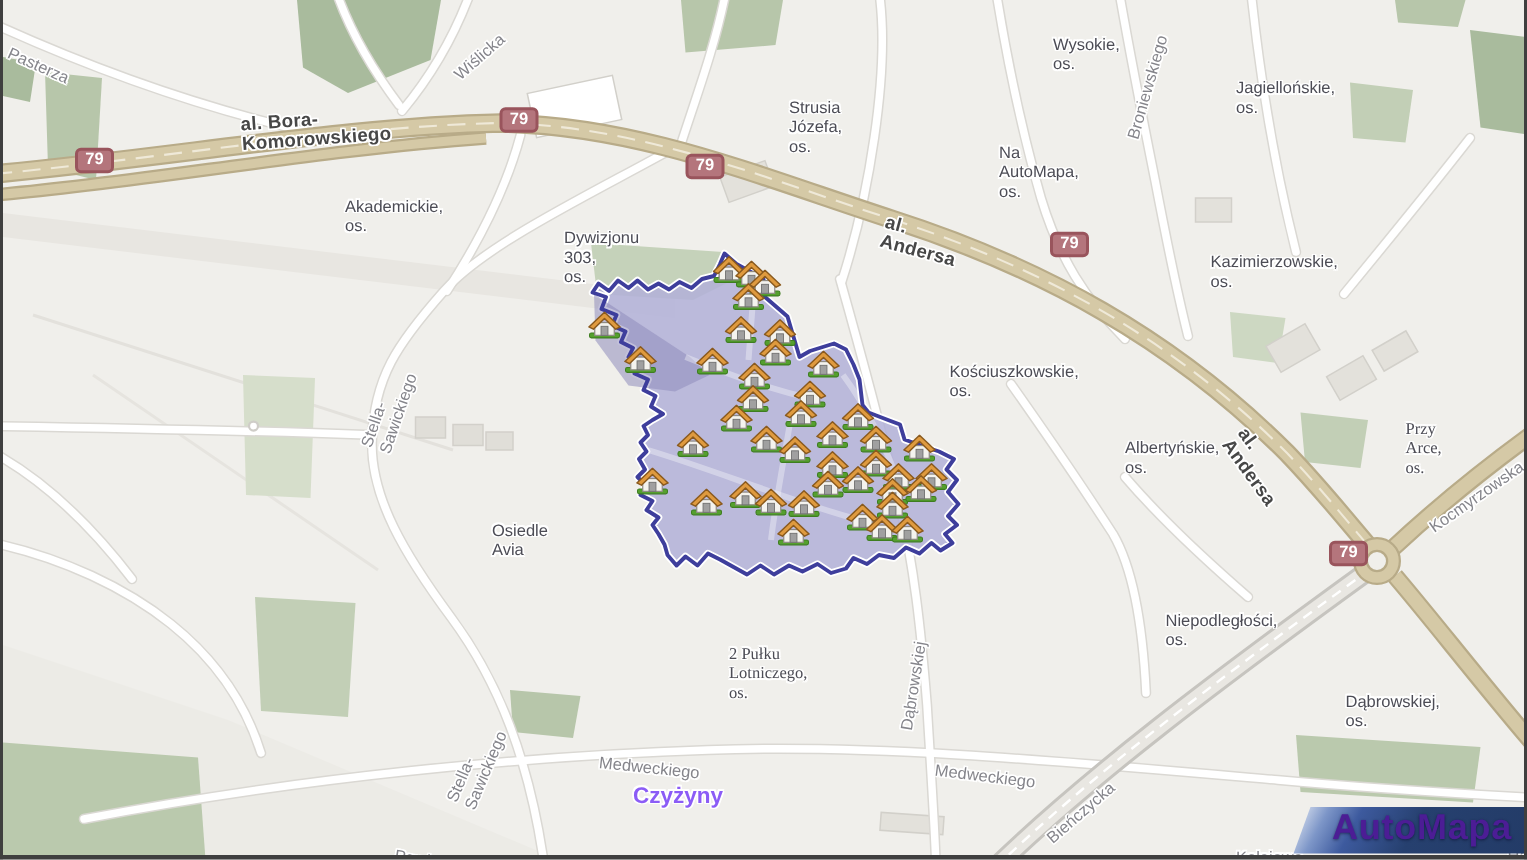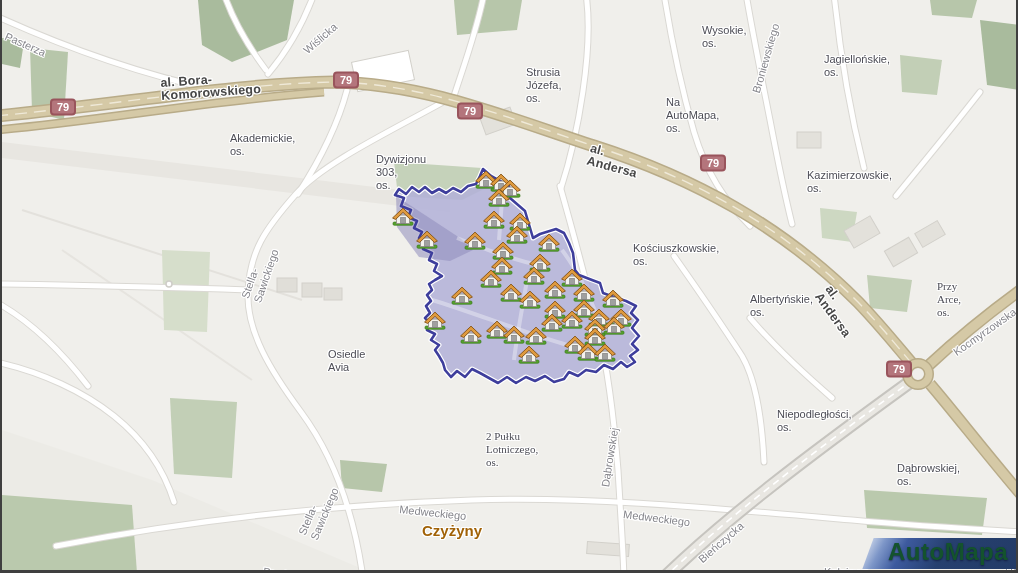--- a/index.html
+++ b/index.html
@@ -12,39 +12,39 @@
   .layer{position:absolute;left:0;top:0;}
   
   .lbl{
     position:absolute;font-size:11px;line-height:13px;color:#4c4c55;
     white-space:pre-line;transform-origin:0 0;
     text-shadow:1px 0 0 #fff,-1px 0 0 #fff,0 1px 0 #fff,0 -1px 0 #fff,
                 1px 1px 0 #fff,-1px -1px 0 #fff,1px -1px 0 #fff,-1px 1px 0 #fff;
   }
   .lbl.street{color:#85858b;}
   .lbl.road{font-weight:bold;font-size:12.5px;color:#474747;letter-spacing:.2px;}
-  .lbl.city{font-weight:bold;font-size:15px;color:#a16207;}
+  .lbl.city{font-weight:bold;font-size:15px;color:#8b5cf6;}
   
   .badge{
     position:absolute;width:26px;height:17px;box-sizing:border-box;
     background:#b4757c;border:2px solid #99545c;border-radius:4px;
     color:#fff;font-weight:bold;font-size:11px;text-align:center;line-height:13px;
     transform:translate(-50%,-50%);
   }
   
   .house{position:absolute;width:22px;height:19px;transform:translate(-50%,-55%);}
   
   .logo-wrap{position:absolute;right:0;bottom:1px;width:158px;height:31px;}
   .logo-band{
     position:absolute;left:10px;right:-8px;top:0;bottom:0;
     transform:skewX(-20deg);
     background:linear-gradient(100deg,#b9c7e2 0%,#7d96c8 8%,#3d5a9e 22%,#26406f 48%,#233b67 100%);
   }
   .logo-text{
-    position:absolute;right:8px;top:0;color:#14532d;font-weight:bold;font-size:24px;
+    position:absolute;right:8px;top:0;color:#4c1d95;font-weight:bold;font-size:24px;
     letter-spacing:.5px;text-shadow:0 1px 2px rgba(0,0,30,.5);
   }
 </style>
 </head>
 <body>
 
 <div id="map">
 
   <svg class="layer" width="1018" height="573" viewBox="0 0 1018 573">
     <defs>

